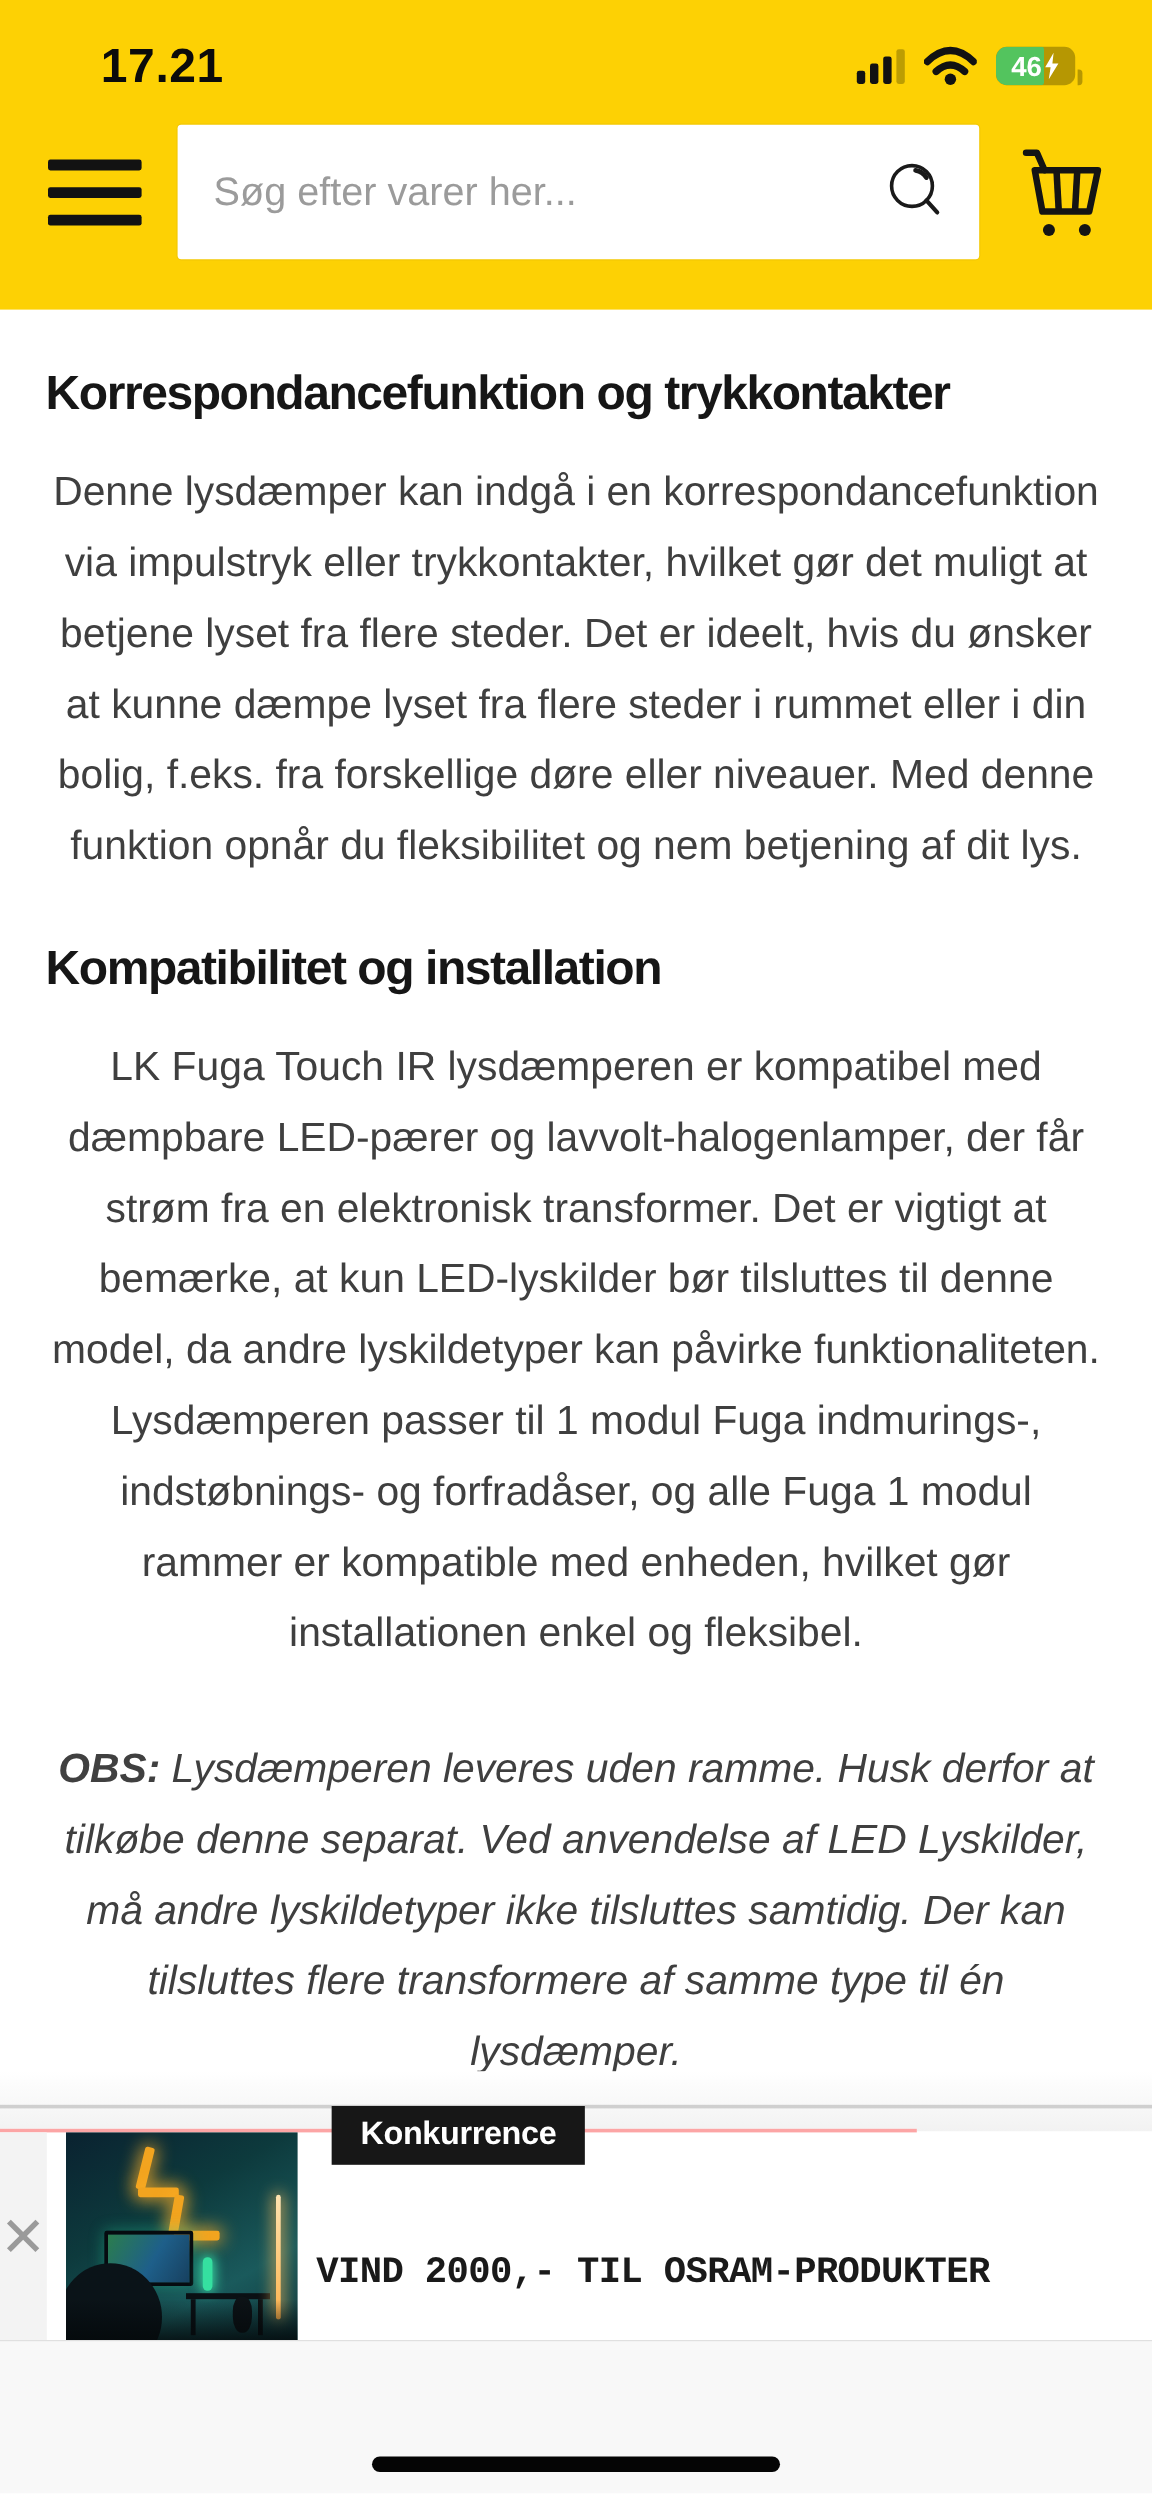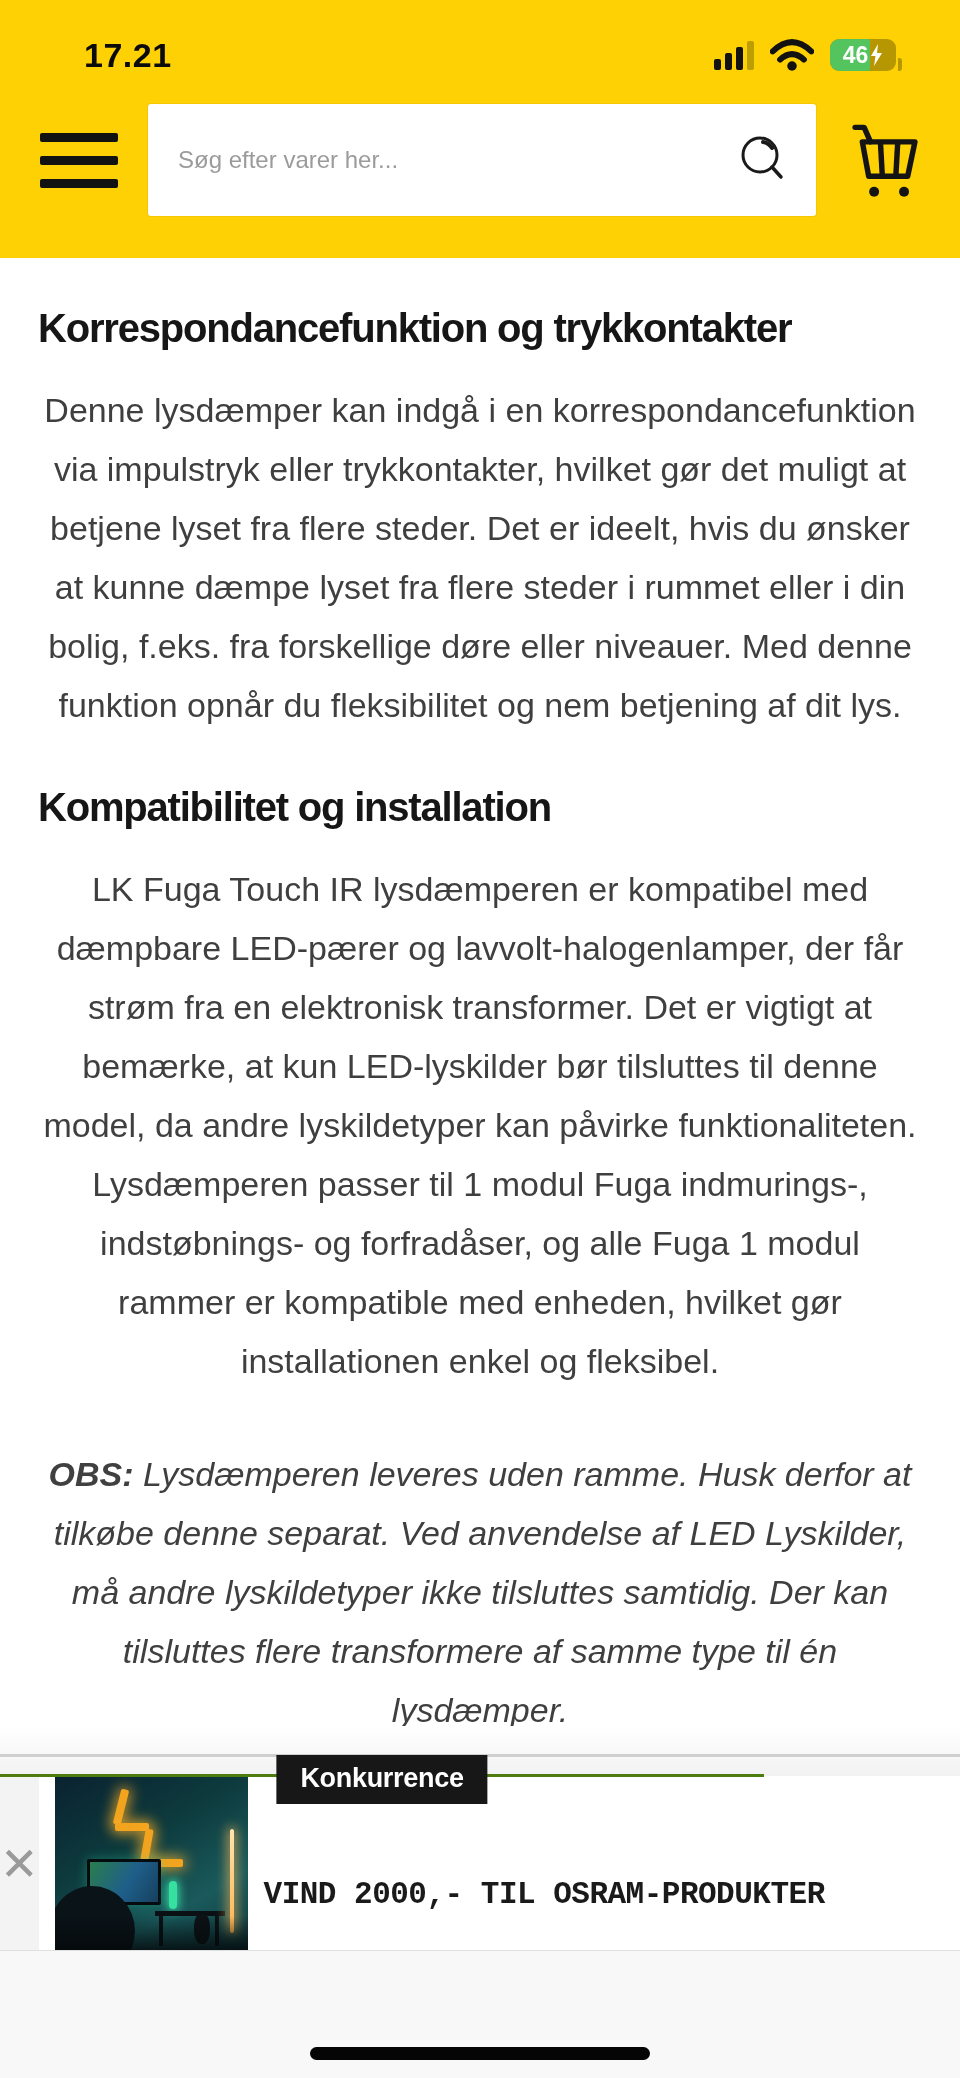--- a/index.html
+++ b/index.html
@@ -6,21 +6,21 @@
   html,body { width:960px; }
   body {
     height:2078px; position:relative; overflow:hidden;
     background:#ffffff; font-family:"Liberation Sans", sans-serif;
     -webkit-font-smoothing:antialiased;
   }
 
   
   .app-header { position:absolute; top:0; left:0; width:960px; height:258px; background:#FDD104; }
   .status-row { height:96px; display:flex; align-items:center; justify-content:space-between; padding:14px 58px 0 84px; }
-  .status-time { font-size:34px; font-weight:700; color:#0b0b0b; letter-spacing:.5px; }
+  .status-time { font-size:40px; font-weight:700; color:#0b0b0b; letter-spacing:.5px; }
   .status-icons { display:flex; align-items:center; gap:16px; }
   .signal { display:flex; align-items:flex-end; gap:4px; height:30px; }
   .signal b { display:block; width:7px; border-radius:2px; background:#121212; }
   .signal b:nth-child(1){height:11px;} .signal b:nth-child(2){height:17px;}
   .signal b:nth-child(3){height:23px;} .signal b:nth-child(4){height:29px; background:rgba(40,35,0,.30);}
   .wifi svg { display:block; }
   .battery-wrap { display:flex; align-items:flex-end; }
   .battery {
     position:relative; width:66px; height:32px; border-radius:9px;
     background:rgba(45,40,0,.34); overflow:hidden;
@@ -31,41 +31,41 @@
   .battery-cap { width:4px; height:13px; margin-left:2px; border-radius:0 3px 3px 0; background:rgba(45,40,0,.34); }
 
   .nav-row { display:flex; align-items:center; padding:8px 36px 0 40px; }
   .hamburger { width:78px; height:55px; display:flex; flex-direction:column; justify-content:space-between; cursor:pointer; background:none; border:none; }
   .hamburger b { display:block; height:9px; border-radius:2px; background:#121212; }
   .search-box {
     flex:1; height:112px; margin:0 30px 0 30px; background:#ffffff; border-radius:3px;
     display:flex; align-items:center; padding:0 22px 0 30px; box-shadow:0 0 0 1px rgba(0,0,0,.04);
   }
   .search-box input {
-    flex:1; border:none; outline:none; font-size:24px; color:#333;
+    flex:1; border:none; outline:none; font-size:33px; color:#333;
     font-family:"Liberation Sans", sans-serif; background:transparent;
   }
   .search-box input::placeholder { color:#9b9b9b; }
   .search-btn { background:none; border:none; padding:0; cursor:pointer; display:flex; }
   .cart-btn { background:none; border:none; padding:0; cursor:pointer; display:flex; }
 
   
   .article { position:absolute; top:258px; left:0; width:960px; padding:48px 38px 0 38px; }
   .article h2 { font-size:40px; font-weight:700; color:#161616; letter-spacing:-1.2px; margin:0 0 30px 0; }
   .article h2.second { margin-top:50px; }
   .article p { font-size:34px; line-height:59px; color:#3f3f3f; margin:0 0 38px 0;text-align:center; }
   .article p.note { font-style:italic; margin-top:54px; }
   .article p.note strong { font-weight:700; font-style:italic; color:#404040; }
 
   
   .edge-band { position:absolute; top:1726px; left:0; width:960px; height:50px;
     background:linear-gradient(#ffffff, #f2f2f2); border-top:0; }
   .edge-band::before { content:""; position:absolute; top:28px; left:0; right:0; height:3px; background:#cfcfcf; }
   .ad-banner { position:absolute; top:1774px; left:0; width:764px; height:176px;
-    background:#ffffff; border-top:3px solid #4d7c0f; display:flex;gap:16px; }
+    background:#ffffff; border-top:3px solid #fca5a5; display:flex;gap:16px; }
   .ad-badge { position:absolute; top:-22px; left:50%; transform:translateX(-50%);
     background:#171717; color:#ffffff; font-size:27px; font-weight:700;
     padding:8px 24px 10px 24px; letter-spacing:-.3px; z-index:3; }
   .ad-close { width:74px; background:#f3f3f3; border:none; cursor:pointer;
     display:flex; align-items:center; justify-content:center;
     color:#9a9a9a; font-size:46px; font-weight:300; font-family:"DejaVu Sans", sans-serif; }
   .ad-img { position:relative; width:193px; overflow:hidden; flex-shrink:0;
     background:linear-gradient(150deg,#0a2230 0%, #0d3a3d 38%, #1a5a5c 72%, #0e373c 100%); }
   .zz { position:absolute; background:#f2a41f; box-shadow:0 0 14px 2px rgba(255,176,40,.85); border-radius:2px; }
   .zz1 { width:8px; height:36px; left:62px; top:12px; transform:rotate(14deg); }

